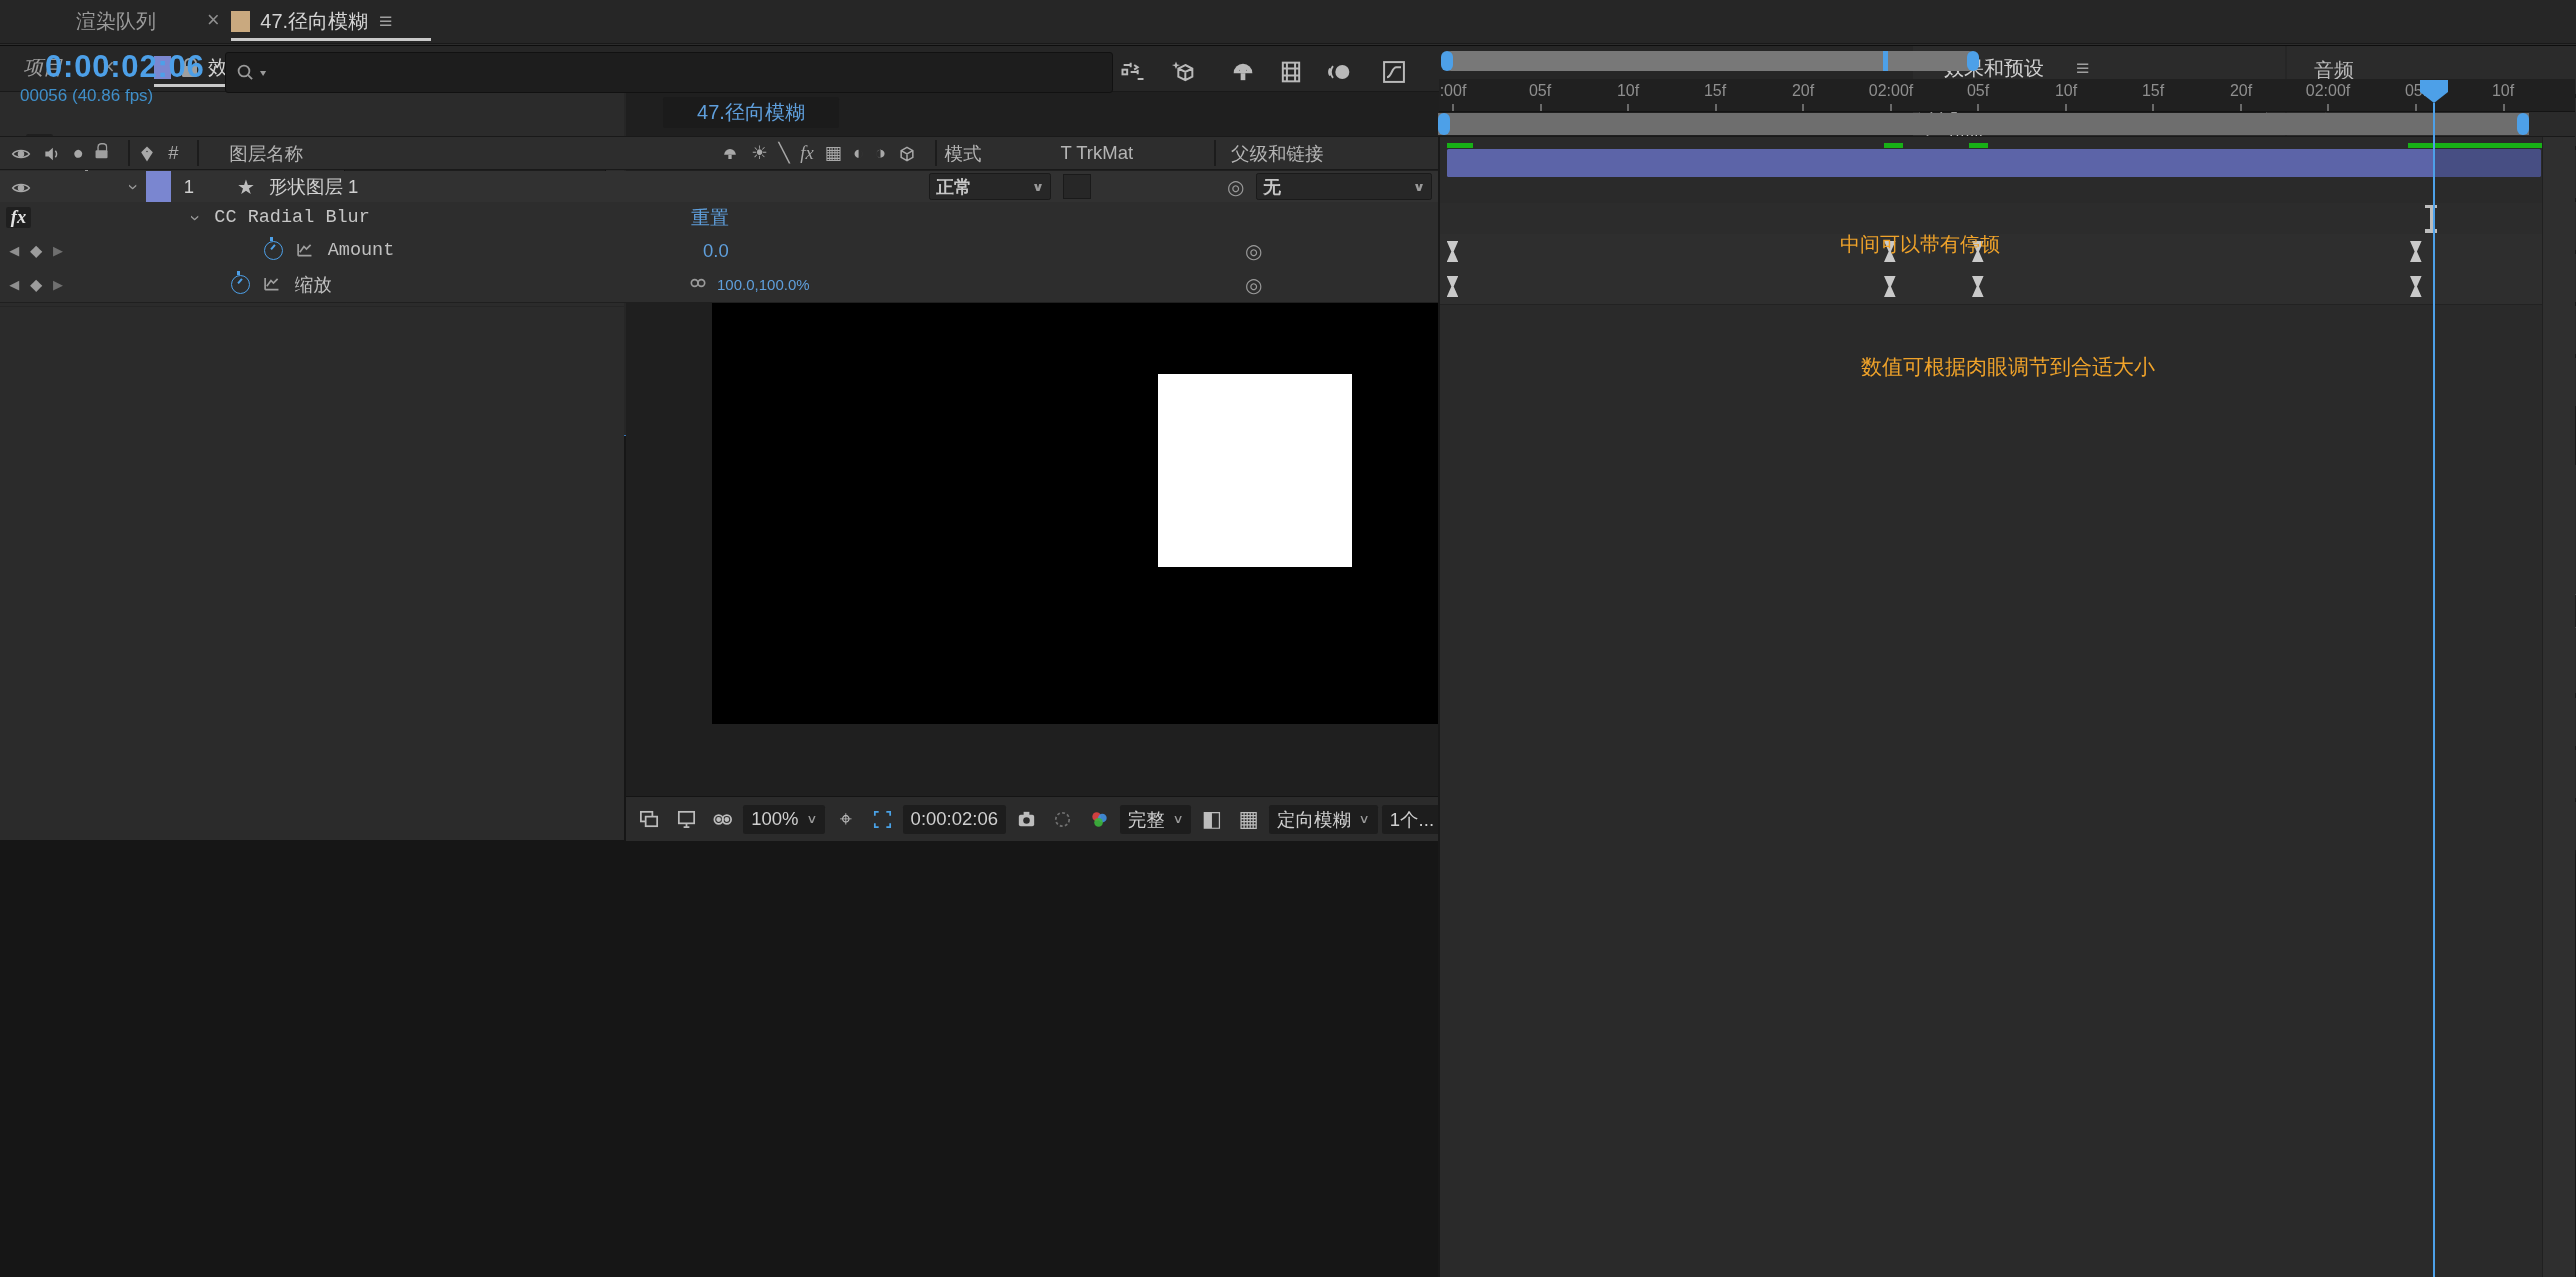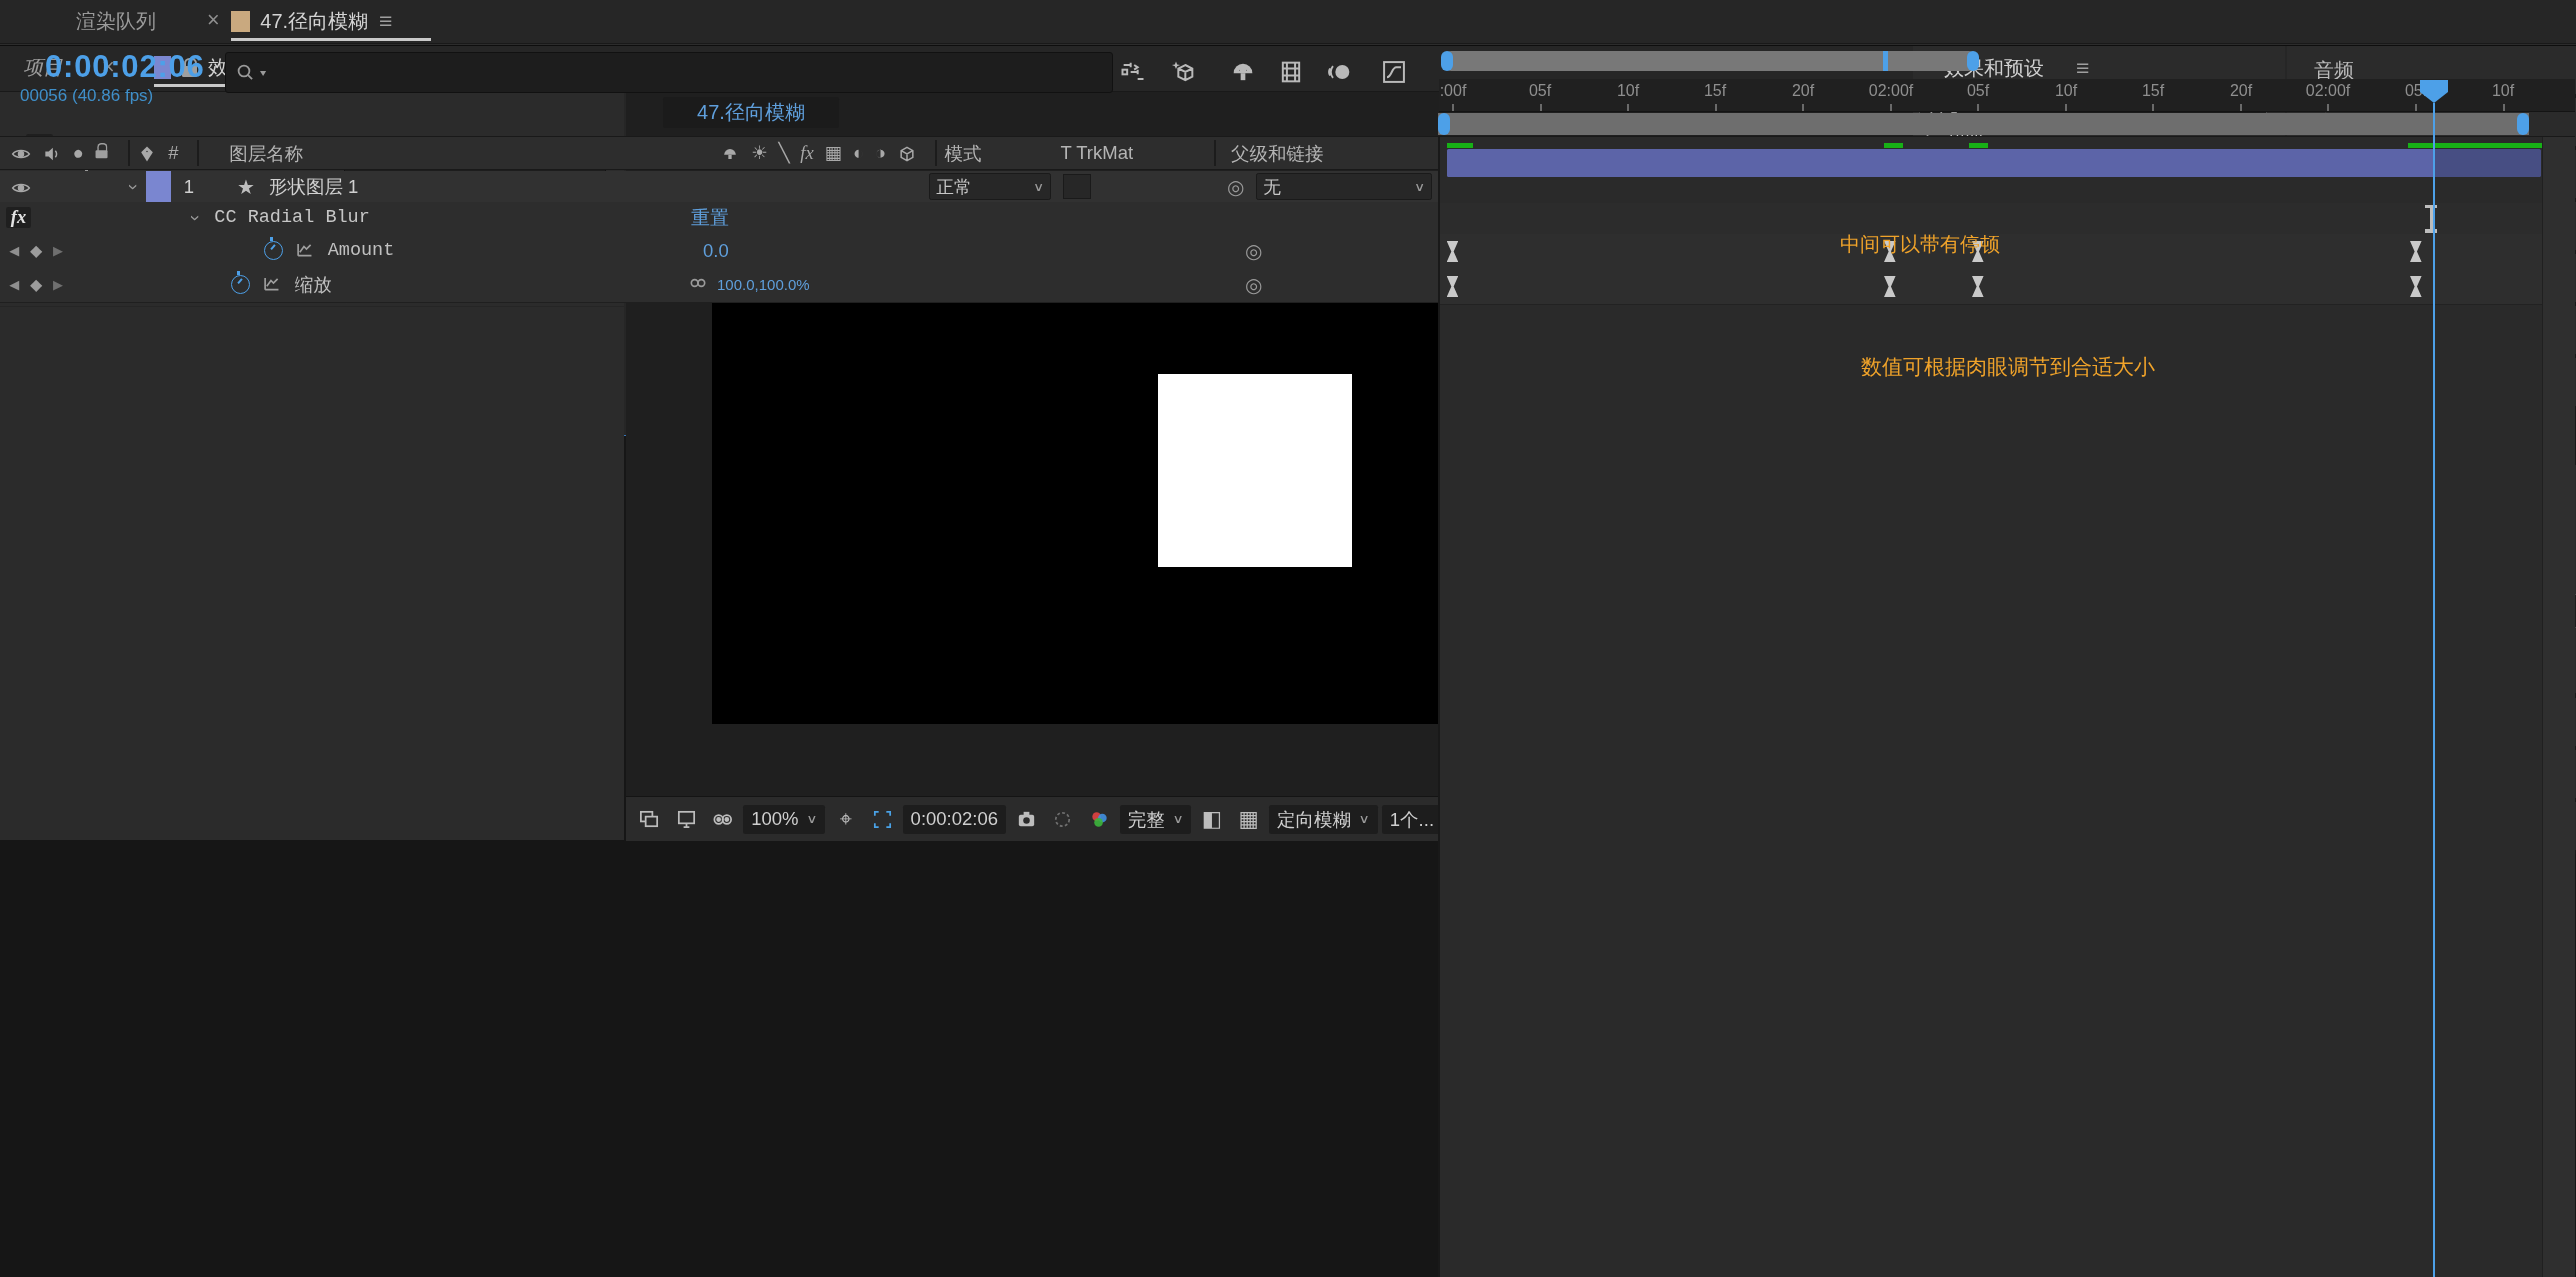--- a/index.html
+++ b/index.html
@@ -147,21 +147,21 @@
   #wa-bar .cap{position:absolute;top:0;width:12.3px;height:21.6px;background:#4da0e8;border-radius:6.2px;}
   #colhead{position:absolute;left:0;top:136px;width:1439px;height:32px;background:#2d2d2d;
            border-top:1.5px solid #191919;border-bottom:1.5px solid #191919;display:flex;align-items:center;}
   .ch-ic{font-size:18.5px;color:#a8a8a8;margin-right:10.8px;}
   .ch-ic svg{width:20px;height:20px;stroke:#a8a8a8;fill:none;stroke-width:1.8;vertical-align:middle;}
   .ch-txt{font-size:18.5px;color:#b4b4b4;white-space:nowrap;}
   .csep{width:1.5px;height:26px;background:#1c1c1c;margin:0 7.7px;}
   .tlrow{position:absolute;left:0;width:1439px;display:flex;align-items:center;border-bottom:0.8px solid #1f1f1f;background:#2f2f2f;}
   .tlrow .nm{font-size:18.5px;color:#d0d0d0;white-space:nowrap;}
   .dd{background:#272727;border:0.8px solid #1a1a1a;border-radius:2.3px;height:25px;display:flex;
-      align-items:center;padding:0 6.2px;gap:1px;font-size:17.7px;color:#c6c6c6;}
+      align-items:center;padding:0 6.2px;gap:1px;font-size:17.7px;color:#c6c6c6;font-weight:bold;}
   .kfnav{position:absolute;left:9.2px;display:flex;gap:10.8px;align-items:center;color:#8f8f8f;font-size:13px;}
   .kfnav .dm{font-size:16px;color:#9c9c9c;}
   .graphic svg{width:21.6px;height:20px;stroke:#9f9f9f;fill:none;stroke-width:2;}
   .kf{position:absolute;width:11.6px;height:21px;background:#c9c9c9;
       clip-path:polygon(0 0,100% 0,60% 50%,100% 100%,0 100%,40% 50%);}
   #gr-area{position:absolute;left:1439px;top:136px;right:1.5px;bottom:1.5px;background:#2a2a2a;border-top:1.5px solid #191919;}
   .greenseg{position:absolute;top:6.2px;height:4.6px;background:#17b116;}
   #layerbar{position:absolute;left:7.7px;top:12.3px;width:1094px;height:28px;background:#5c64a8;border-radius:1.5px;}
   #layerbar .dk{position:absolute;right:0;top:0;width:108px;height:28px;background:rgba(0,0,0,.22);}
   .rowband{position:absolute;left:0;right:0;border-bottom:0.8px solid #222;}

